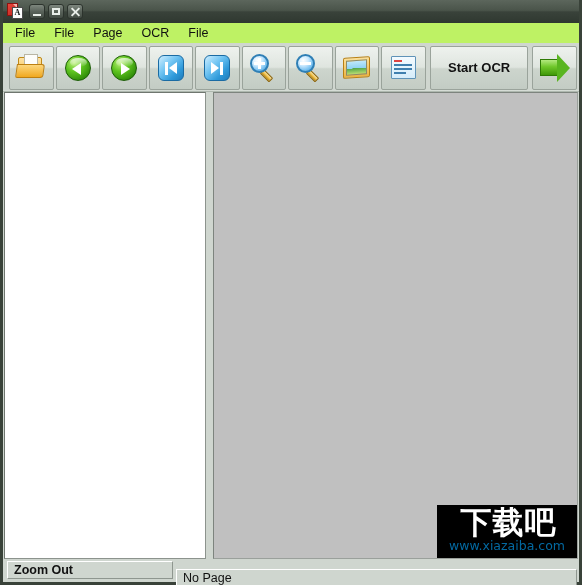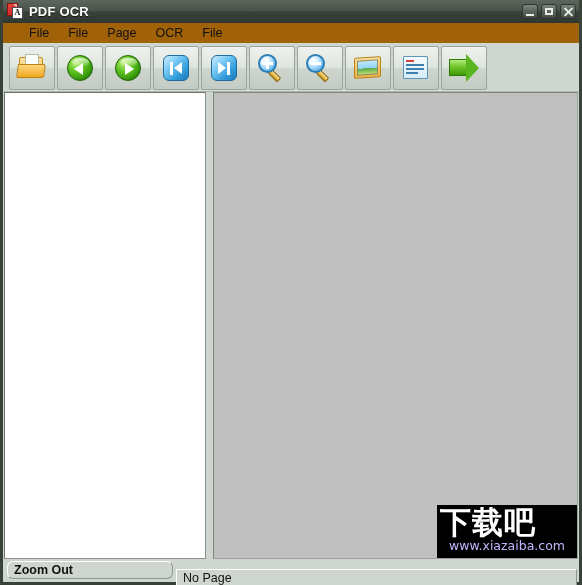--- a/index.html
+++ b/index.html
@@ -61,22 +61,22 @@
   }
   .wbtn.min i{left:3px;top:9px;width:8px;height:2px;}
   .wbtn.max i{left:3px;top:3px;width:8px;height:7px;background:transparent;border:2px solid #e9eee9;box-sizing:border-box;}
   .wbtn.close i.a,.wbtn.close i.b{
     left:2px;top:6px;width:11px;height:2px;
   }
   .wbtn.close i.a{transform:rotate(45deg);}
   .wbtn.close i.b{transform:rotate(-45deg);}
   
   .menubar{
-    height:20px;min-height:20px;background:#a16207;
-    display:flex;align-items:center;padding-left:25px;box-sizing:border-box;
+    height:20px;min-height:20px;background:#bef264;
+    display:flex;align-items:center;padding-left:11px;box-sizing:border-box;
   }
   .menu-item{
     font-size:12.5px;color:#111;padding:1px 9px 2px 1px;margin-right:9px;
     cursor:default;white-space:nowrap;
   }
   
   .toolbar{
     height:49px;min-height:49px;background:#cfd6cf;
     display:flex;align-items:center;padding-left:6px;box-sizing:border-box;
     position:relative;
@@ -201,50 +201,50 @@
   }
   
   .watermark{
     position:absolute;right:0;bottom:0;width:140px;height:53px;background:#000;
     overflow:hidden;
   }
   .wm-cn{
     color:#fff;font-size:31px;font-weight:bold;line-height:34px;
     letter-spacing:1px;padding-left:3px;
     font-family:"DejaVu Sans", sans-serif;
+    text-align:center;
   }
   .wm-url{
-    color:#c4b5fd;font-size:12.5px;text-align:center;line-height:14px;
+    color:#0369a1;font-size:12.5px;text-align:center;line-height:14px;
     font-family:"DejaVu Sans", sans-serif;
   }
   
   .statusbar{
     height:22px;min-height:22px;background:#cfd6cf;
     display:flex;align-items:center;padding:0 2px 2px 4px;box-sizing:border-box;gap:3px;
   }
   .sb-panel{
     height:18px;box-sizing:border-box;
     border:1px solid #ffffff;border-right-color:#8e968f;border-bottom-color:#8e968f;
     background:#cfd6cf;display:flex;align-items:center;padding-left:6px;
     font-size:12.5px;color:#111;
   }
-  .sb-panel.one{width:166px;font-weight:bold;border-radius:6px;}
+  .sb-panel.one{width:166px;font-weight:bold;}
   .sb-panel.two{flex:1 1 auto;margin-top:16px;}
 </style>
 </head>
 <body>
 
 <div class="window">
 
   <div class="titlebar">
     <div class="title-icon">
       <div class="ti-red"></div>
       <div class="ti-white">A</div>
     </div>
-    <div class="title-text">PDF OCR</div>
     <div class="wbtns">
       <div class="wbtn min">
           <i></i>
         </div>
       <div class="wbtn max">
           <i></i>
         </div>
       <div class="wbtn close">
           <i class="a"></i>
           <i class="b"></i>
@@ -331,20 +331,23 @@
     <div class="tbtn">
       <span class="ico ic-doc">
         <span class="sheet"></span>
         <span class="ln r" style="top:7px;width:8px;"></span>
         <span class="ln" style="top:11px;width:18px;"></span>
         <span class="ln" style="top:15px;width:18px;"></span>
         <span class="ln" style="top:19px;width:12px;"></span>
       </span>
     </div>
 
+    <div class="tbtn wide">
+      <span class="label">Start OCR</span>
+    </div>
 
     <div class="tbtn">
       <span class="ico">
         <span class="ic-arrow"></span>
           <span class="ic-arrowhead"></span>
       </span>
     </div>
 
   </div>
 

